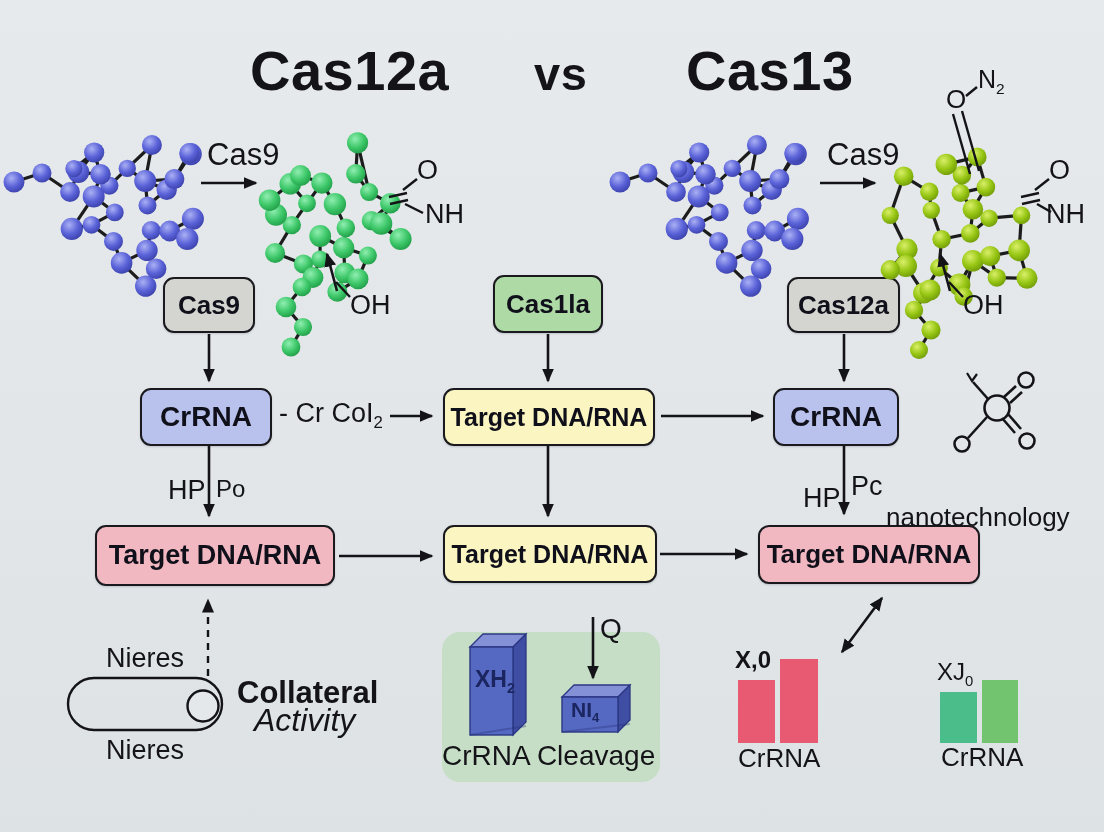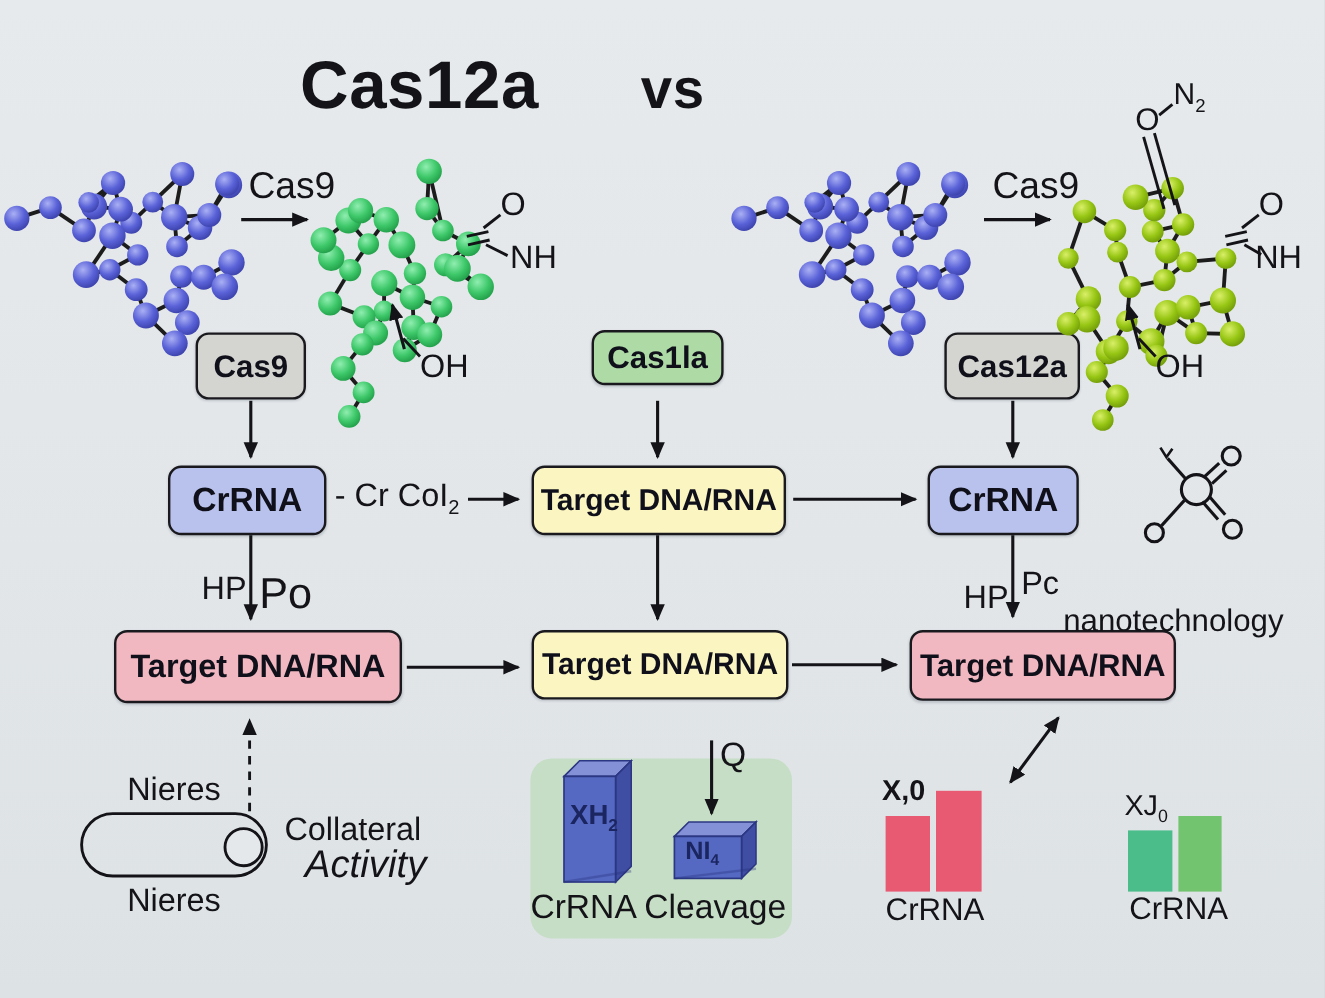--- a/index.html
+++ b/index.html
@@ -20,21 +20,21 @@
 </head>
 <body>
 
 <div class="stage">
 
   <div class="panel" style="left:442px;top:632px;width:218px;height:150px;background:#c6dec5;"></div>
 
   <div class="box" style="left:163px;top:277px;width:92px;height:56px;background:#d4d4d1;">
     <span>Cas9</span>
     </div>
-  <div class="box" style="left:493px;top:275px;width:110px;height:46px;background:#aedaa6;">
+  <div class="box" style="left:493px;top:275px;width:110px;height:58px;background:#aedaa6;">
     <span>Cas1la</span>
     </div>
   <div class="box" style="left:787px;top:277px;width:113px;height:56px;background:#d4d4d1;">
     <span>Cas12a</span>
     </div>
 
   <div class="box" style="left:140px;top:388px;width:132px;height:58px;background:#b9c2ed;font-size:28px;">
     <span>CrRNA</span>
     </div>
   <div class="box" style="left:443px;top:388px;width:212px;height:58px;background:#fbf5c2;font-size:25px;">
@@ -427,45 +427,46 @@
           <polygon points="562,697 574,685 630,685 618,697" fill="#8591d6" stroke="#2c3784" stroke-width="1.3"></polygon>
           <polygon points="618,697 630,685 630,720 618,732" fill="#3f4da2" stroke="#2c3784" stroke-width="1.3"></polygon>
           <rect x="562" y="697" width="56" height="35" fill="#5569c2" stroke="#2c3784" stroke-width="1.4"></rect>
           <line x1="562" y1="732" x2="630" y2="724" stroke="#26307c" stroke-width="2" opacity="0.35"></line>
         </g>
       </g>
   </svg>
 
   <div class="lbl title" style="left:250px;top:42px;font-size:56px;">Cas12a</div>
   <div class="lbl title" style="left:514px;top:49px;font-size:47px;margin-left:20px;">vs</div>
+  <div class="lbl title" style="left:686px;top:42px;font-size:56px;">Cas13</div>
 
   <div class="lbl" style="left:207px;top:139px;font-size:31px;">Cas9</div>
   <div class="lbl" style="left:827px;top:139px;font-size:31px;">Cas9</div>
 
   <div class="lbl" style="left:417px;top:156px;font-size:27px;">O</div>
   <div class="lbl" style="left:425px;top:200px;font-size:27px;">NH</div>
   <div class="lbl" style="left:350px;top:291px;font-size:27px;">OH</div>
   <div class="lbl" style="left:1049px;top:156px;font-size:27px;">O</div>
   <div class="lbl" style="left:1046px;top:200px;font-size:27px;">NH</div>
   <div class="lbl" style="left:963px;top:291px;font-size:27px;">OH</div>
   <div class="lbl" style="left:946px;top:86px;font-size:26px;">O</div>
   <div class="lbl" style="left:978px;top:66px;font-size:25px;">
     <span>N</span><sub>2</sub></div>
 
   <div class="lbl" style="left:279px;top:399px;font-size:27px;">
     <span>- Cr CoI</span><sub>2</sub></div>
   <div class="lbl" style="left:168px;top:476px;width:35px;text-align:right;font-size:27px;">HP</div>
-  <div class="lbl" style="left:216px;top:476px;font-size:36px;">Po</div>
+  <div class="lbl" style="left:216px;top:476px;font-size:24px;">Po</div>
   <div class="lbl" style="left:803px;top:484px;width:35px;text-align:right;font-size:27px;">HP</div>
   <div class="lbl" style="left:851px;top:472px;font-size:27px;">Pc</div>
   <div class="lbl" style="left:886px;top:461px;font-size:26px;margin-top:43px;">nanotechnology</div>
 
   <div class="lbl" style="left:106px;top:644px;font-size:27px;">Nieres</div>
   <div class="lbl" style="left:106px;top:736px;font-size:27px;">Nieres</div>
-  <div class="lbl" style="left:237px;top:677px;font-size:27px;">Collateral</div>
+  <div class="lbl" style="left:237px;top:677px;font-size:31px;font-weight:bold;">Collateral</div>
   <div class="lbl" style="left:254px;top:704px;font-size:32px;font-style:italic;">Activity</div>
 
   <div class="lbl" style="left:475px;top:667px;font-size:23px;font-weight:600;color:#1b2560;z-index:3;">
     <span>XH</span><sub>2</sub></div>
   <div class="lbl" style="left:571px;top:699px;font-size:21px;font-weight:600;color:#1b2560;z-index:3;">
     <span>NI</span><sub>4</sub></div>
   <div class="lbl" style="left:600px;top:614px;font-size:28px;">Q</div>
   <div class="lbl" style="left:442px;top:741px;width:182px;text-align:center;font-size:28px;">CrRNA Cleavage</div>
 
   <div class="bar" style="left: 738px; bottom: 89px; width: 37px; background: rgb(232, 90, 114); height: 63px;"></div>

